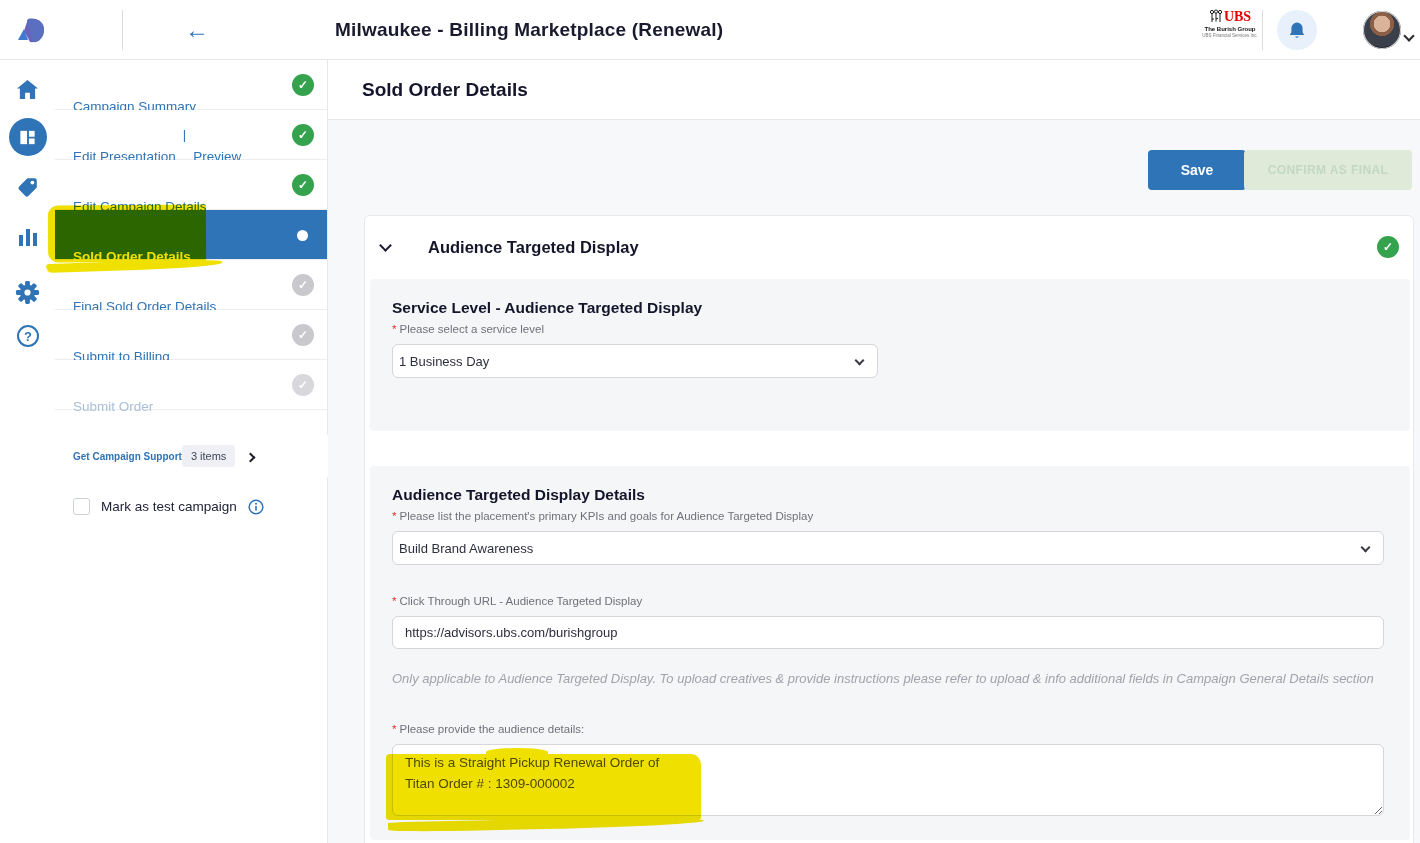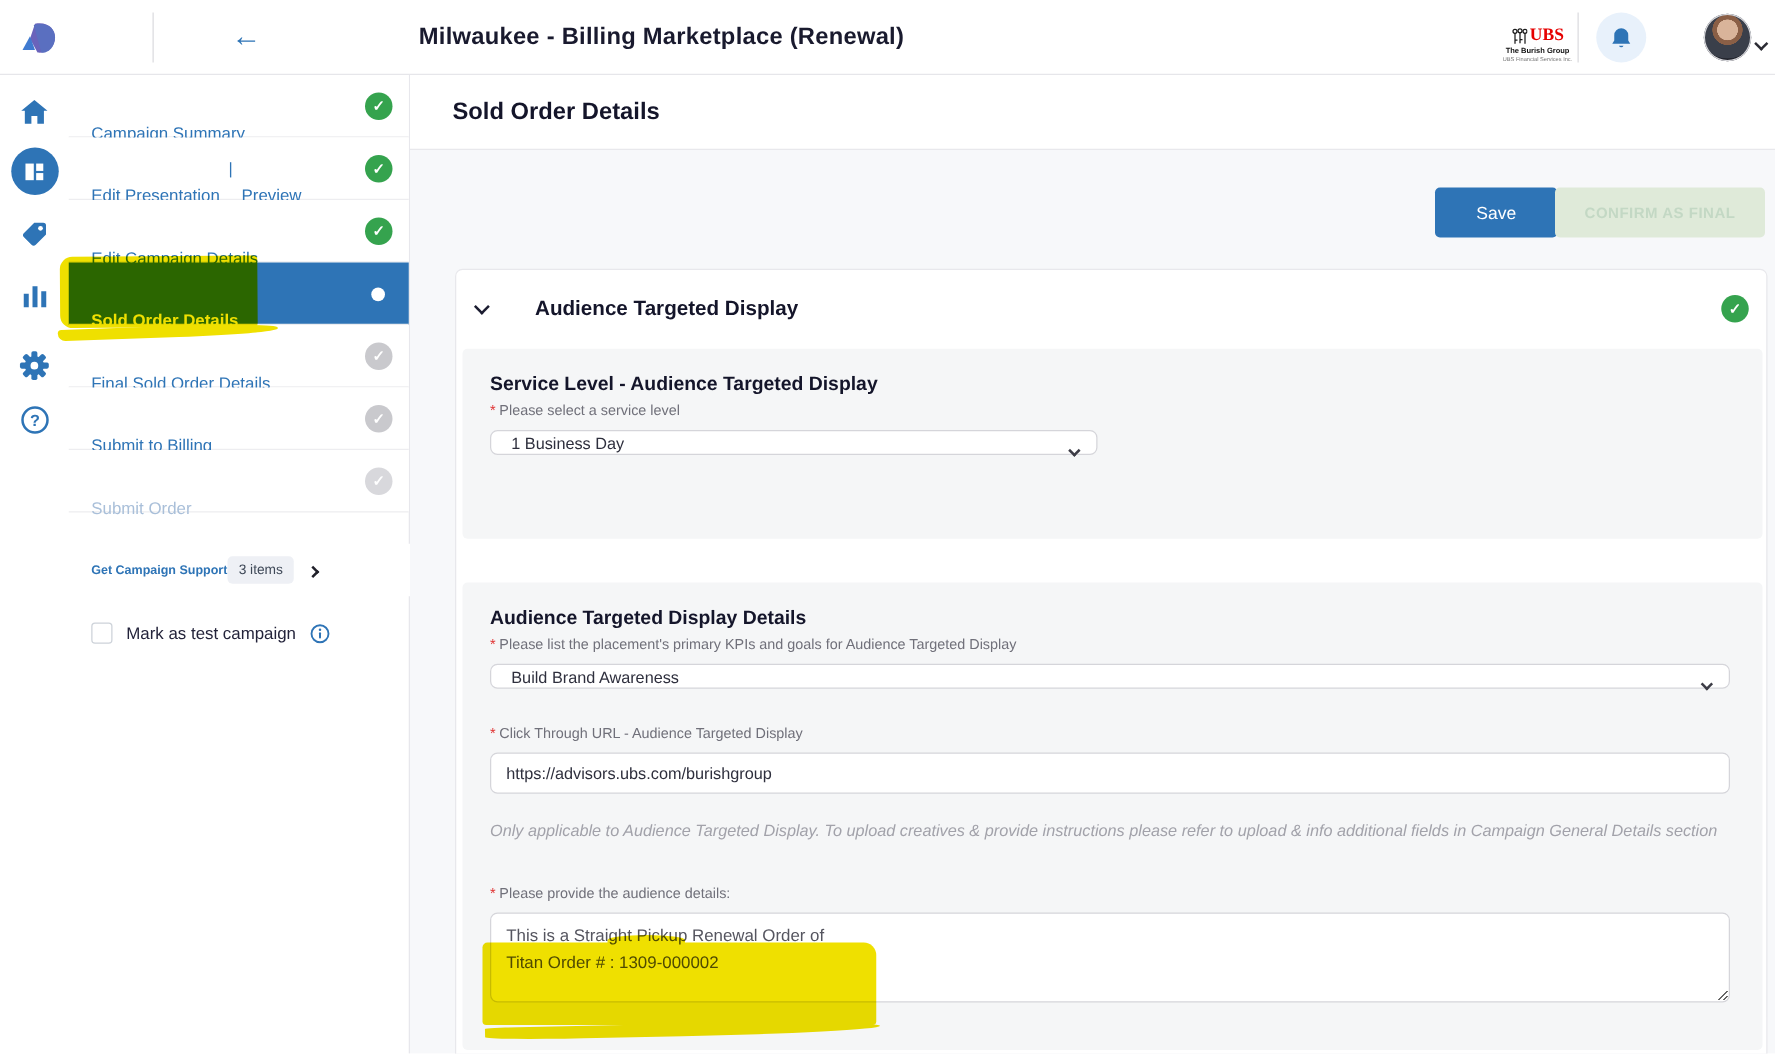--- a/index.html
+++ b/index.html
@@ -8,21 +8,21 @@
 
   
   .header { position:absolute; left:0; top:0; width:1420px; height:60px; background:#fff; border-bottom:1px solid #e6e6ea; z-index:10; }
   .logo { position:absolute; left:14px; top:13px; width:34px; height:34px; }
   .hdr-div { position:absolute; top:10px; width:1px; height:40px; background:#dcdce0; }
   .hdr-div.d1 { left:122px; }
   .hdr-div.d2 { left:1262px; }
   .back-btn { position:absolute; left:180px; top:13px; width:34px; height:34px; border:none; background:transparent; color:#2e74b6; font-size:24px; line-height:34px; cursor:pointer; }
   .app-title { position:absolute; left:335px; top:0; height:60px; line-height:60px; font-size:19px; font-weight:700; color:#191a2e; letter-spacing:.2px; }
   .ubs-block { position:absolute; left:1202px; top:9px; width:56px; text-align:center; line-height:1.1; }
-  .ubs-top { display:flex; align-items:center; justify-content:center; gap:2px;margin-top:12px; }
+  .ubs-top { display:flex; align-items:flex-start; justify-content:center; gap:2px; }
   .ubs-name { color:#e60000; font-family:"Liberation Serif", serif; font-weight:700; font-size:14px; }
   .ubs-line1 { font-size:6px; font-weight:700; color:#111; margin-top:2px; }
   .ubs-line2 { font-size:4.5px; color:#777; margin-top:1px; }
   .bell-btn { position:absolute; left:1277px; top:10px; width:40px; height:40px; border:none; border-radius:50%; background:#e8f1fb; cursor:pointer; display:flex; align-items:center; justify-content:center; }
   .avatar { position:absolute; left:1363px; top:11px; width:38px; height:38px; border-radius:50%; cursor:pointer;
             background: radial-gradient(circle at 50% 34%, #d9b49a 0 26%, #8a5f46 27% 38%, #3a3f4a 39% 72%, #23252e 73% 100%); box-shadow: inset 0 0 0 1px #d8d8dc; }
   .ava-chev { position:absolute; left:1405px; top:26px; width:10px; height:10px; cursor:pointer; }
   .chev { display:inline-block; width:8px; height:8px; border-right:2px solid #2b2b33; border-bottom:2px solid #2b2b33; transform:rotate(45deg); }
 
   
@@ -53,37 +53,37 @@
   .support-chev .chev { border-color:#20202a; transform:rotate(-45deg); width:7px; height:7px; border-width:2.5px; }
   .test-row { position:absolute; left:18px; top:438px; display:flex; align-items:center; gap:11px; }
   .checkbox { width:17px; height:17px; border:1.5px solid #cdd2d9; border-radius:3px; background:#fff; cursor:pointer; }
   .test-lbl { font-size:13.5px; color:#23233a; }
   .info-icon { cursor:pointer; display:flex; }
 
   
   .main { position:absolute; left:328px; top:60px; width:1092px; height:783px; background:#f7f8fa; }
   .main-head { position:absolute; left:0; top:0; width:1092px; height:60px; background:#fff; border-bottom:1px solid #e8e8ec; }
   .page-title { position:absolute; left:34px; top:0; height:60px; line-height:60px; font-size:19px; font-weight:700; color:#14152a; }
-  .btn-save { position:absolute; left:820px; top:90px; width:98px; height:40px; background:#2e74b6; color:#fff; border:none; border-radius:4px; font-size:14px; font-weight:400; cursor:pointer; font-family:"Liberation Sans",sans-serif; }
+  .btn-save { position:absolute; left:820px; top:90px; width:98px; height:40px; background:#2e74b6; color:#fff; border:none; border-radius:4px; font-size:14px; font-weight:700; cursor:pointer; font-family:"Liberation Sans",sans-serif; }
   .btn-confirm { position:absolute; left:916px; top:90px; width:168px; height:40px; background:#dfead9; color:#c3d8c4; border:none; border-radius:4px; font-size:12px; font-weight:700; letter-spacing:.4px; cursor:default; font-family:"Liberation Sans",sans-serif; }
 
   .card { position:absolute; left:36px; top:155px; width:1050px; height:629px; background:#fff; border:1px solid #e8e8ec; border-radius:6px 6px 0 0; }
   .card-head { position:relative; height:62px; display:flex; align-items:center; padding-left:16px; cursor:pointer;gap:24px; }
   .sec-chev { width:9px; height:9px; border-right:2px solid #1b1c30; border-bottom:2px solid #1b1c30; transform:rotate(45deg); margin-right:14px; margin-top:-4px; }
   .sec-title { font-size:16.5px; font-weight:700; color:#14152a; }
   .sec-check { position:absolute; right:14px; top:20px; }
   .sec-check .c { width:22px; height:22px; border-radius:50%; background:#35a34e; display:flex; align-items:center; justify-content:center; color:#fff; font-size:12px; font-weight:700; }
 
   .panel { position:absolute; left:5px; width:1040px; background:#f5f6f7; border-radius:4px; padding:20px 26px 20px 22px; }
   .panel.p1 { top:63px; height:152px; }
   .panel.p2 { top:250px; height:374px; }
   .grp-head { font-size:15.5px; font-weight:700; color:#14152a; margin-bottom:6px; }
   .field-lbl { font-size:11.5px; color:#70707a; margin-bottom:9px; }
   .req { color:#e03131; margin-right:3px; font-size:11.5px; }
-  .select { position:relative; height:20px; background:#fff; border:1px solid #d5d5da; border-radius:6px; display:flex; align-items:center; padding-left:16px; font-size:13px; color:#2e2f3d; cursor:pointer; }
+  .select { position:relative; height:34px; background:#fff; border:1px solid #d5d5da; border-radius:6px; display:flex; align-items:center; padding-left:6px; font-size:13px; color:#2e2f3d; cursor:pointer; }
   .select .chev { position:absolute; right:14px; top:12px; width:7px; height:7px; border-color:#3c3c46; }
   .select.w-sm { width:486px; }
   .text-input { width:100%; height:33px; background:#fff; border:1px solid #d5d5da; border-radius:6px; padding:0 12px; font-size:13px; color:#2e2f3d; font-family:"Liberation Sans",sans-serif; }
   .note { margin-top:18px; font-style:italic; font-size:13px; color:#a2a2aa; line-height:23px; max-width:1000px; }
   .aud-area { width:100%; height:72px; background:#fff; border:1px solid #d5d5da; border-radius:6px; padding:7px 12px; font-size:13.5px; color:#55555f; line-height:21px; resize:both; font-family:"Liberation Sans",sans-serif; }
   .mt30 { margin-top:30px; } .mt33 { margin-top:33px; }
 
   
   .hl { position:absolute; background:#efe000; mix-blend-mode:multiply; pointer-events:none; z-index:60; }
   .hl-side { left:48px; top:205px; width:158px; height:57px; border-radius:10px 3px 3px 10px; transform:rotate(-.4deg); }

